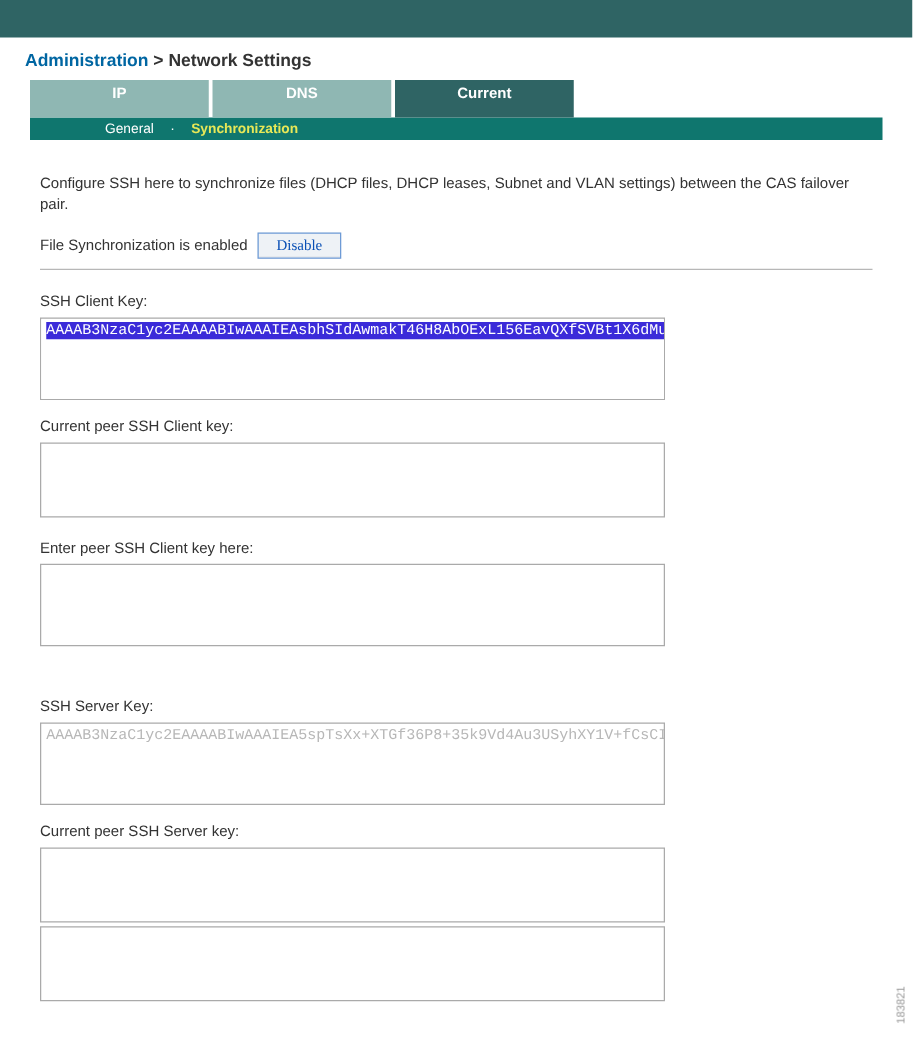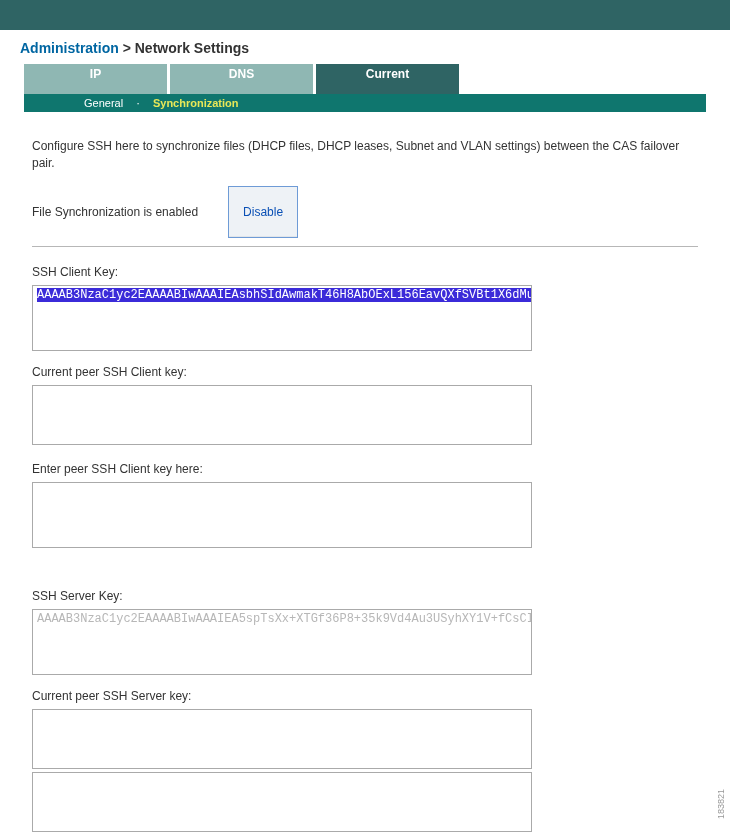--- a/index.html
+++ b/index.html
@@ -10,22 +10,22 @@
 .tabs{display:flex;margin-left:8px}
 .tab{width:143px;height:30px;line-height:21px;text-align:center;font-size:12px;font-weight:bold;margin-right:3px;cursor:pointer}
 .tab.inactive{background:#8fb7b3;color:#fff}
 .tab.active{background:#2f6464;color:#fff}
 .subtabs{height:18px;line-height:18px;background:#0f766e;color:#fff;font-size:11px;padding-left:52px;margin:0 8px 0 8px}
 .subtabs a{color:#fff;text-decoration:none;margin:0 8px}
 .subtabs .active{color:#e8e857;font-weight:bold}
 .subtabs .dot{margin:0 2px}
 .inner{padding:8px 16px 24px 16px}
 .desc{margin:18px 0 14px 0;line-height:1.4}
-.sync-row{display:flex;align-items:center;gap:30px;margin-bottom:8px}
-.btn{background:#eef2f6;border:1px solid #6e9bd6;color:#0a50b5;font-family:Liberation Sans, sans-serif;font-size:12px;padding:18px 14px;cursor:pointer;box-shadow:inset 0 -1px 0 rgba(0,0,0,.05)}
+.sync-row{display:flex;align-items:center;gap:8px;margin-bottom:8px}
+.btn{background:#eef2f6;border:1px solid #6e9bd6;color:#0a50b5;font-family:Liberation Serif, serif;font-size:12px;padding:2px 14px;cursor:pointer;box-shadow:inset 0 -1px 0 rgba(0,0,0,.05)}
 hr.sep{border:none;border-top:1px solid #b7b7b7;margin:8px 0 18px 0}
 .label{margin:14px 0 6px 0}
 .ta{width:500px;border:1px solid #aaa;font-family:"Courier New",monospace;font-size:12px;line-height:1.25;padding:2px 4px;box-sizing:border-box;overflow-y:scroll;resize:none}
 .ta.tall{height:66px}
 .ta.short{height:60px}
 .ta.sel{color:#fff;background:#fff}
 .ta.sel .hl{background:#3b2bd9;color:#fff;display:inline}
 .ta.gray{color:#b7b7b7}
 .side-id{position:fixed;right:4px;bottom:20px;font-size:9px;color:#999;writing-mode:vertical-rl;transform:rotate(180deg)}
 </style>

